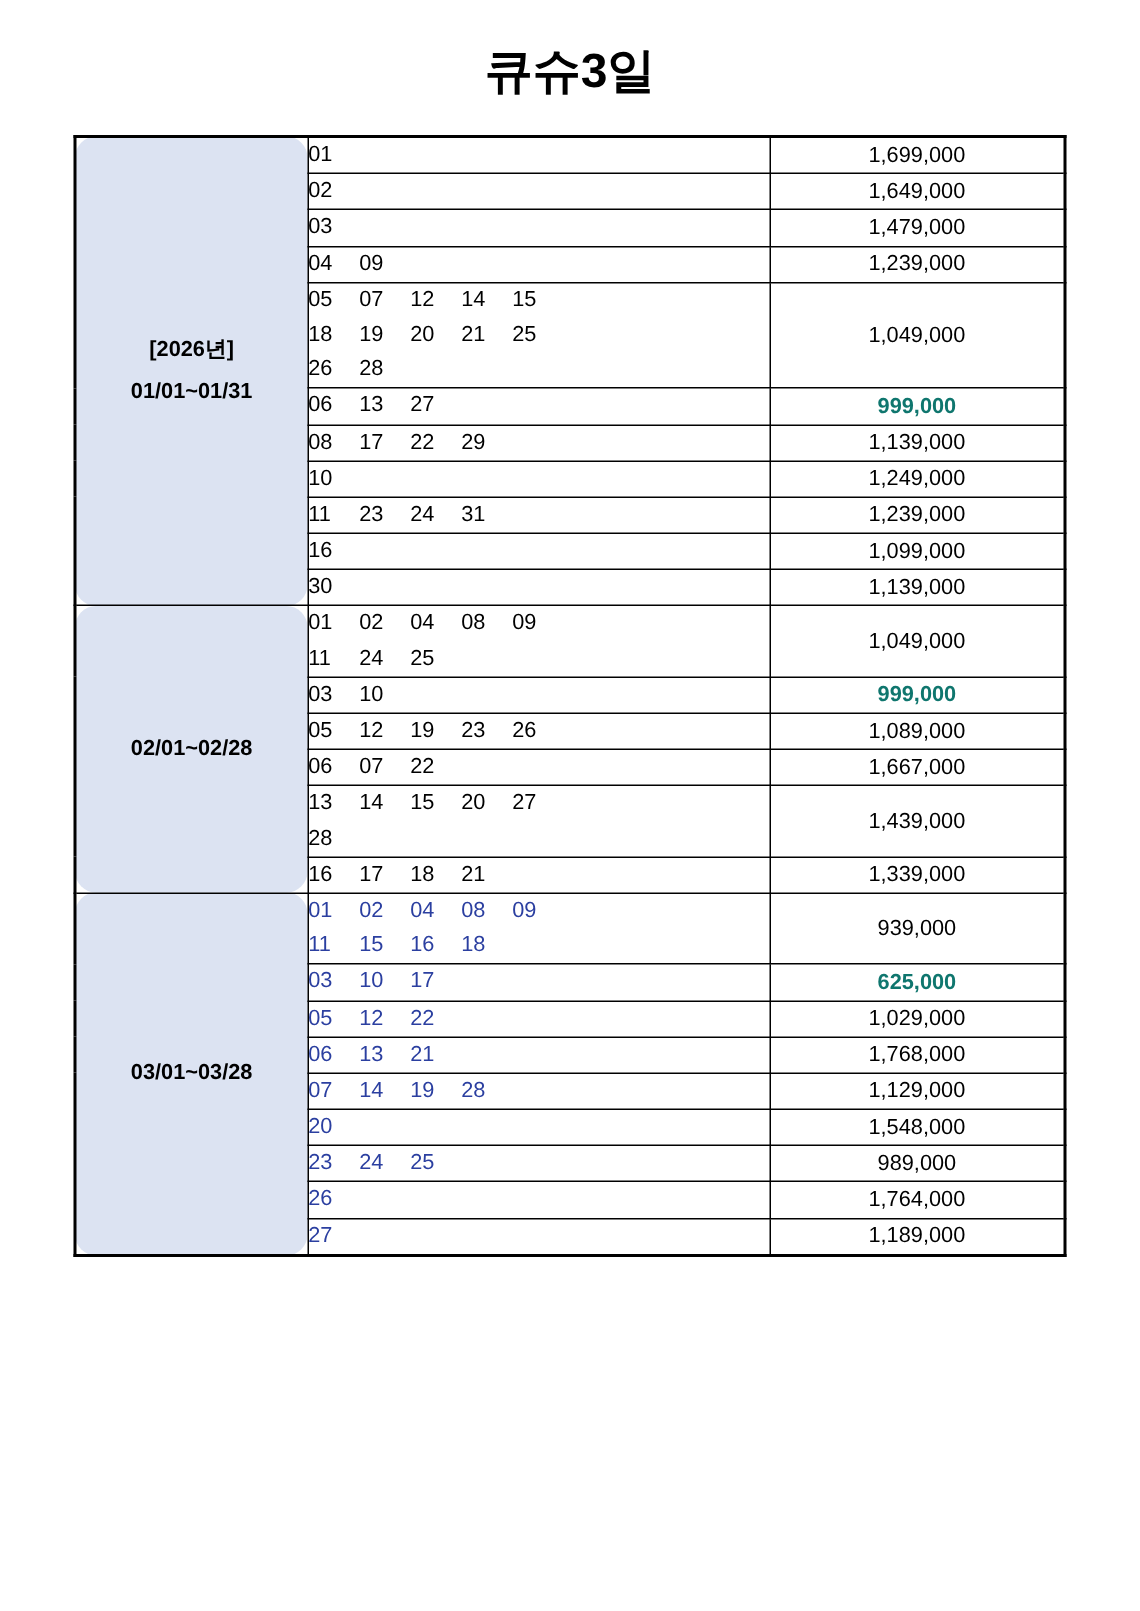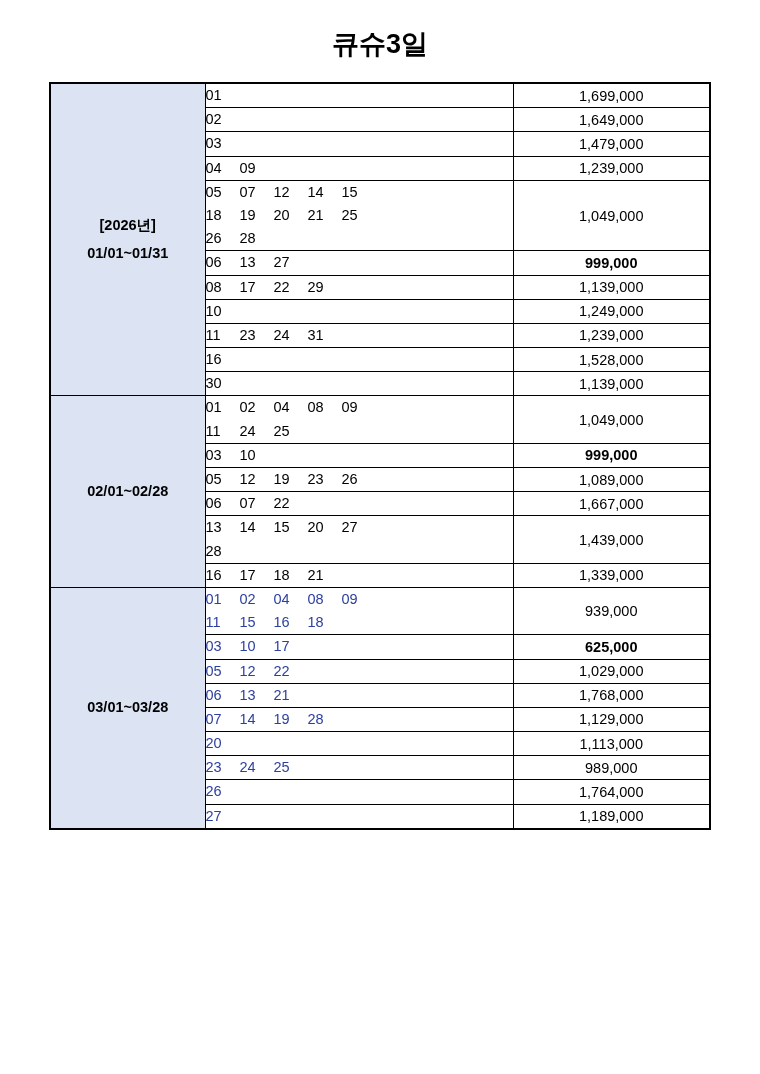--- a/index.html
+++ b/index.html
@@ -16,21 +16,21 @@
   }
   .page {
     width: 760px;
     height: 1074px;
     box-sizing: border-box;
     padding: 0;
     position: relative;
   }
   .doc-title {
     text-align: center;
-    font-size: 27px;
+    font-size: 32px;
     font-weight: bold;
     letter-spacing: 0px;
     margin-top: 26px;
     margin-bottom: 20px;
     font-family: "Liberation Sans", sans-serif;
   }
   table.pricing {
     border-collapse: collapse;
     table-layout: fixed;
     margin: 0 auto;
@@ -49,39 +49,40 @@
   col.c-days   { width: 308px; }
   col.c-price  { width: 197px; }
 
   td.period {
     background: #dce3f2;
     text-align: center;
     font-weight: bold;
     font-size: 14.5px;
     line-height: 1.9;
     border-right: 2px solid #000000;
+    border-radius: 14px;
   }
   td.days {
     padding: 5px 0 5px 8px;
     border-right: 2px solid #000000;
     line-height: 1.6;
   }
   td.price {
     text-align: center;
     font-size: 14.5px;
   }
   .grp-sep td { border-top: 2px solid #000000; }
 
   .daynum {
     display: inline-block;
     width: 34px;
     text-align: left;
   }
   .blue { color: #2b3fa0; }
-  .red { color: #000000; font-weight: bold; }
+  .red { color: #0f766e; font-weight: bold; }
 
   .period-line { display: block; }
 </style>
 </head>
 <body>
 
 <div class="page">
 
   <div class="doc-title">큐슈3일</div>
 
@@ -149,21 +150,21 @@
         <tr>
           <td class="days">
             <div><span class="daynum">11</span><span class="daynum">23</span><span class="daynum">24</span><span class="daynum">31</span></div>
           </td>
           <td class="price">1,239,000</td>
         </tr>
         <tr>
           <td class="days">
             <div><span class="daynum">16</span></div>
           </td>
-          <td class="price">1,528,000</td>
+          <td class="price">1,099,000</td>
         </tr>
         <tr>
           <td class="days">
             <div><span class="daynum">30</span></div>
           </td>
           <td class="price">1,139,000</td>
         </tr>
         <tr class="grp-sep">
           <td class="period" rowspan="6">
             <span class="period-line">02/01~02/28</span>
@@ -236,21 +237,21 @@
         <tr>
           <td class="days">
             <div><span class="daynum blue">07</span><span class="daynum blue">14</span><span class="daynum blue">19</span><span class="daynum blue">28</span></div>
           </td>
           <td class="price">1,129,000</td>
         </tr>
         <tr>
           <td class="days">
             <div><span class="daynum blue">20</span></div>
           </td>
-          <td class="price">1,113,000</td>
+          <td class="price">1,548,000</td>
         </tr>
         <tr>
           <td class="days">
             <div><span class="daynum blue">23</span><span class="daynum blue">24</span><span class="daynum blue">25</span></div>
           </td>
           <td class="price">989,000</td>
         </tr>
         <tr>
           <td class="days">
             <div><span class="daynum blue">26</span></div>

